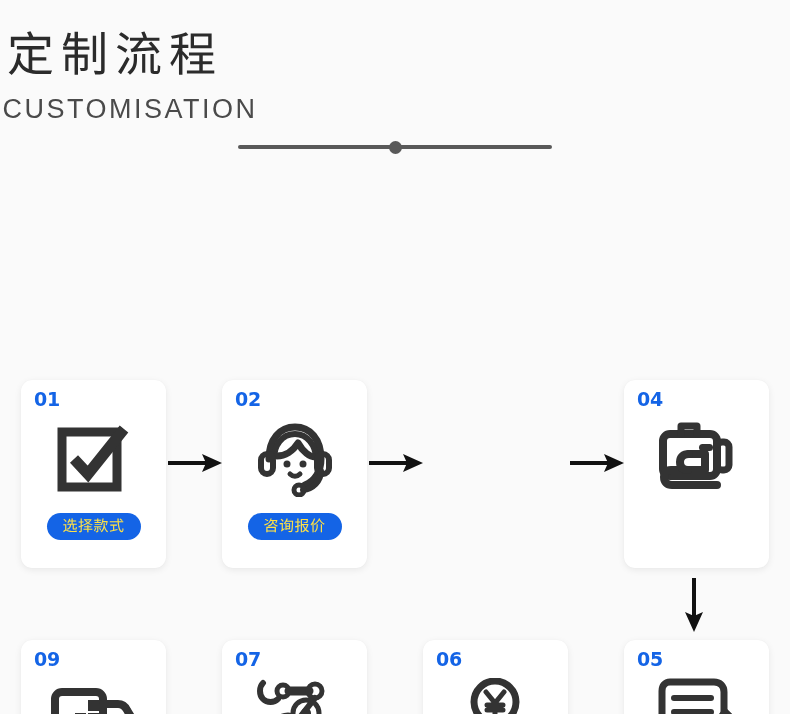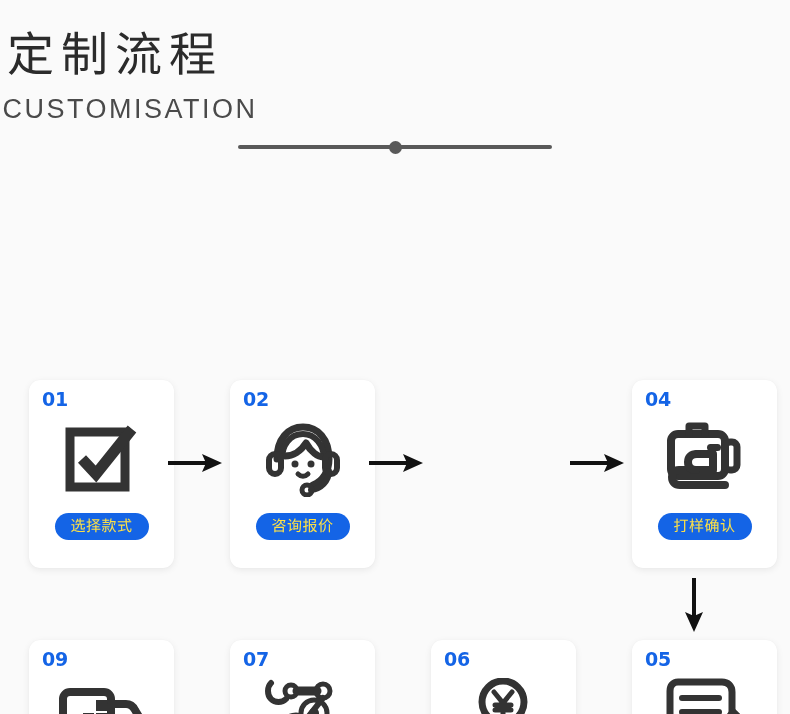--- a/index.html
+++ b/index.html
@@ -67,21 +67,21 @@
     background: #595959;
   }
 
   
   .flow {
     position: relative;
     width: 790px;
   }
   .row {
     position: absolute;
-    left: 8px;
+    left: 0;
     width: 658px;
     height: 190px;
   }
   .row-top  { top: 226px; }
   .row-bot  { top: 486px; }
 
   .card {
     position: absolute;
     top: 0;
     width: 145px;
@@ -208,21 +208,20 @@
       <div class="card-icon">
         <svg width="84" height="76" viewBox="0 0 84 76" fill="none">
           <rect x="8" y="14" width="54" height="42" rx="7" stroke="#333333" stroke-width="8" fill="none"></rect>
           <path d="M26 6 L26 14 M26 6 L42 6 L42 14" stroke="#333333" stroke-width="7" fill="none" stroke-linecap="round" stroke-linejoin="round"></path>
           <rect x="62" y="22" width="12" height="28" rx="5" stroke="#333333" stroke-width="7" fill="none"></rect>
           <rect x="44" y="24" width="14" height="7" rx="3.5" fill="#333333"></rect>
           <path d="M34 34 L50 34 L50 50 L16 50 C11 50 9 53 9 57 C9 62 12 65 17 65 L62 65" stroke="#333333" stroke-width="8" fill="none" stroke-linejoin="round" stroke-linecap="round"></path>
           <path d="M34 34 C28 34 25 37 25 42 C25 47 28 50 33 50" stroke="#333333" stroke-width="8" fill="none" stroke-linecap="round"></path>
         </svg>
       </div>
-      <div class="card-pill">打样确认</div>
     </div>
   </div>
 
   <div class="arrow arr-h1">
     <svg width="54" height="22" viewBox="0 0 54 22">
       <path d="M0 11 L40 11" stroke="#111111" stroke-width="4"></path>
       <path d="M54 11 L34 2 L38 11 L34 20 Z" fill="#111111"></path>
     </svg>
   </div>
   <div class="arrow arr-h2">

